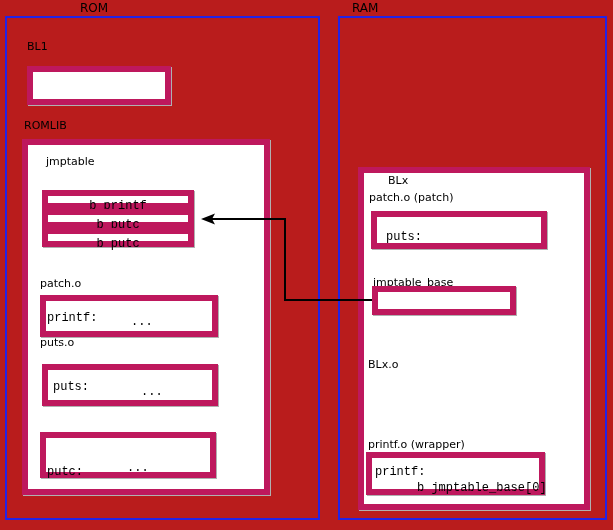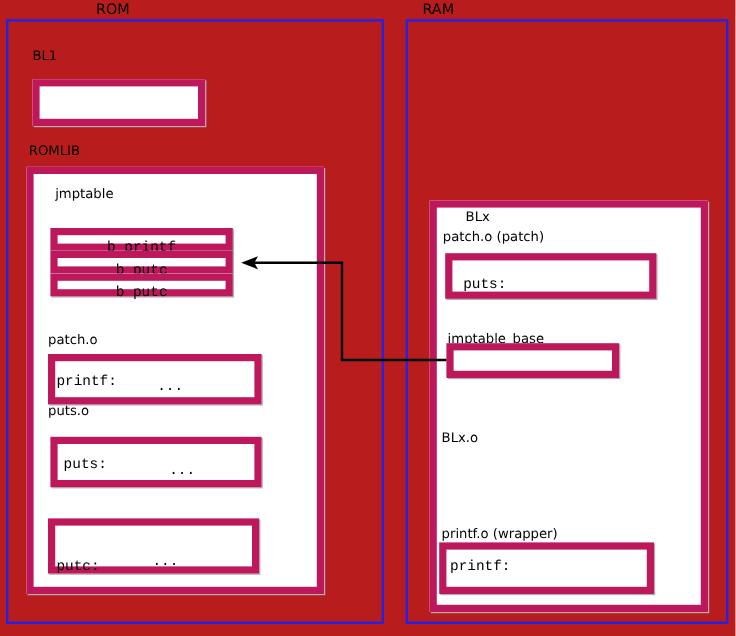--- a/index.html
+++ b/index.html
@@ -129,20 +129,21 @@
   <div class="caption" style="left:373px; top:277px;">jmptable_base</div>
   <div class="box" style="left:372px; top:286px; width:144px; height:29px;">
     <div class="celltext" style="left:6px; top:8px;"></div>
   </div>
 
   <div class="caption" style="left:368px; top:359px;text-align:right;">BLx.o</div>
 
   <div class="caption" style="left:368px; top:439px;">printf.o (wrapper)</div>
   <div class="box" style="left:366px; top:452px; width:179px; height:43px;">
     <div class="celltext" style="left:3px; top:8px;">printf:</div>
+    <div class="celltext" style="left:45px; top:24px;">b jmptable_base[0]</div>
   </div>
 
   <svg class="overlay" viewBox="0 0 613 530" xmlns="http://www.w3.org/2000/svg">
     <g fill="none" stroke="#000000" stroke-width="2">
       <path d="M 372 300 L 285 300 L 285 219 L 210 219"></path>
     </g>
     <polygon points="201,219 215,213.5 212,219 215,224.5" fill="#000000" stroke="none"></polygon>
   </svg>
 
 </div>

